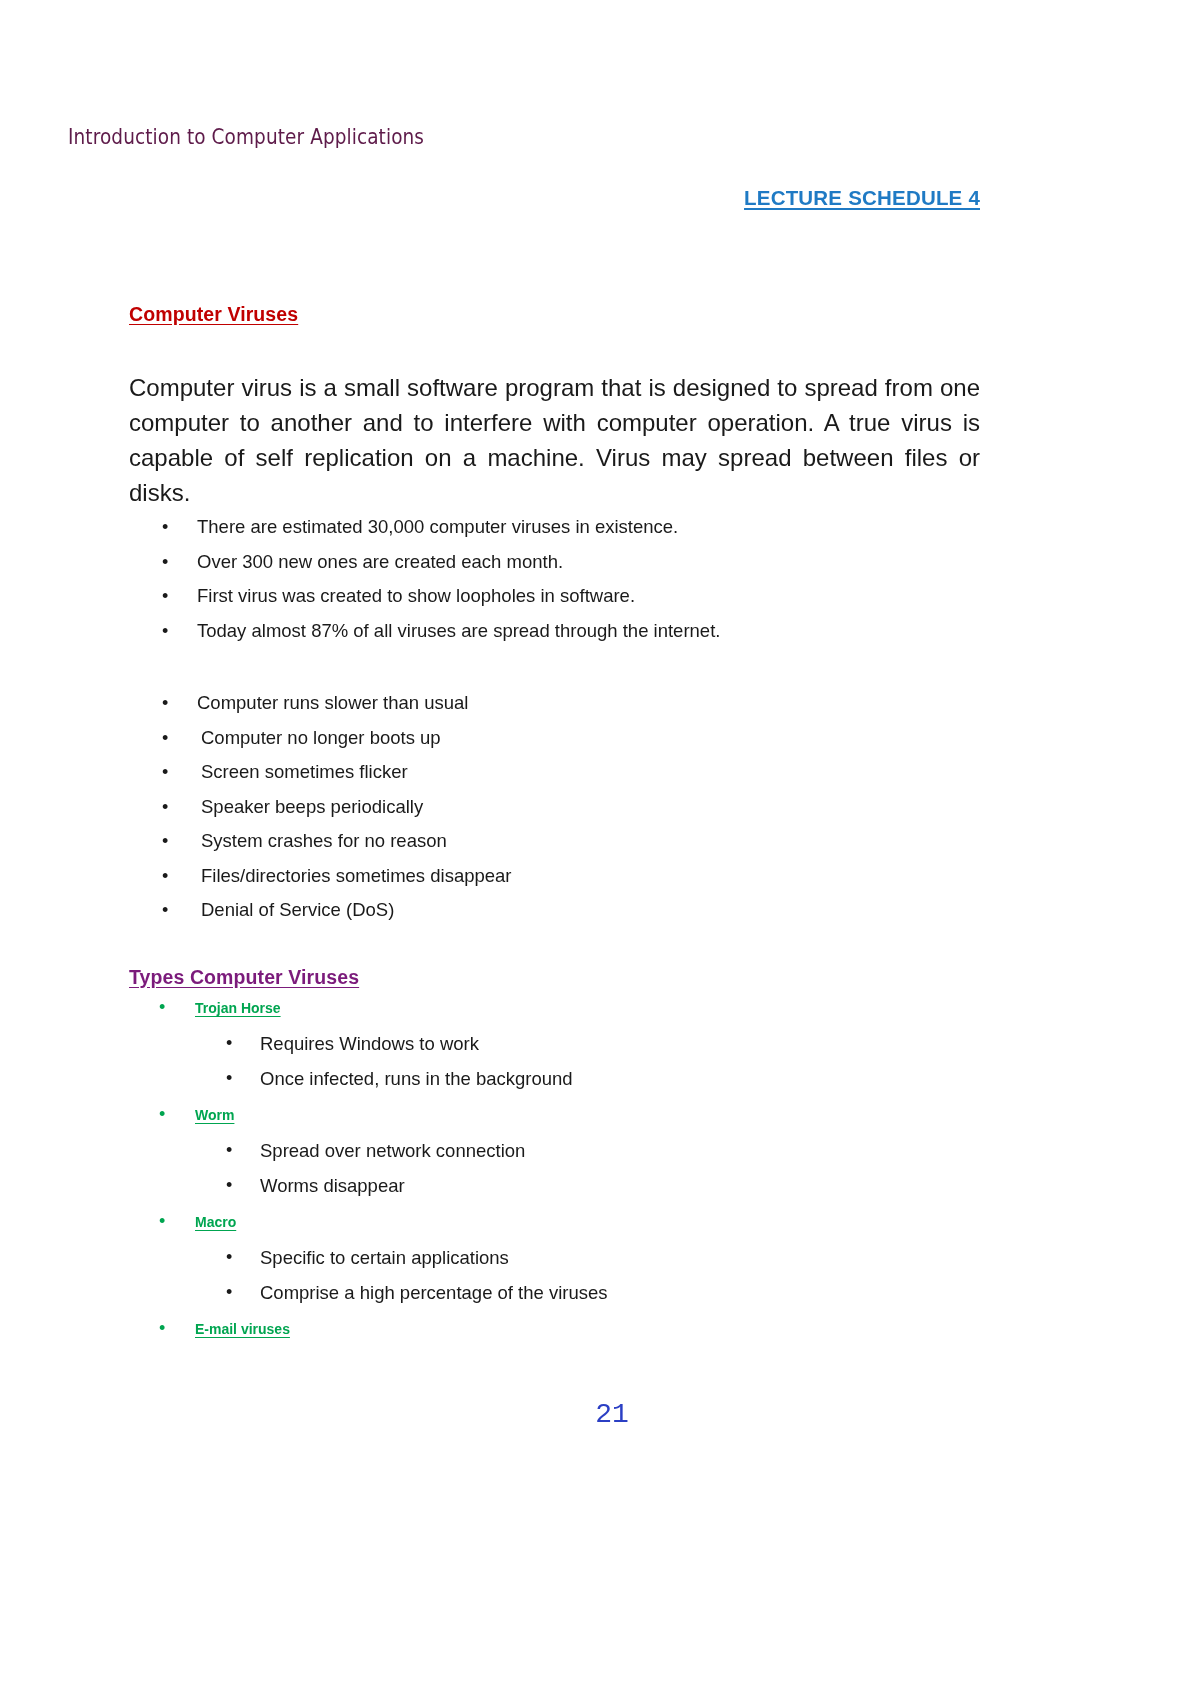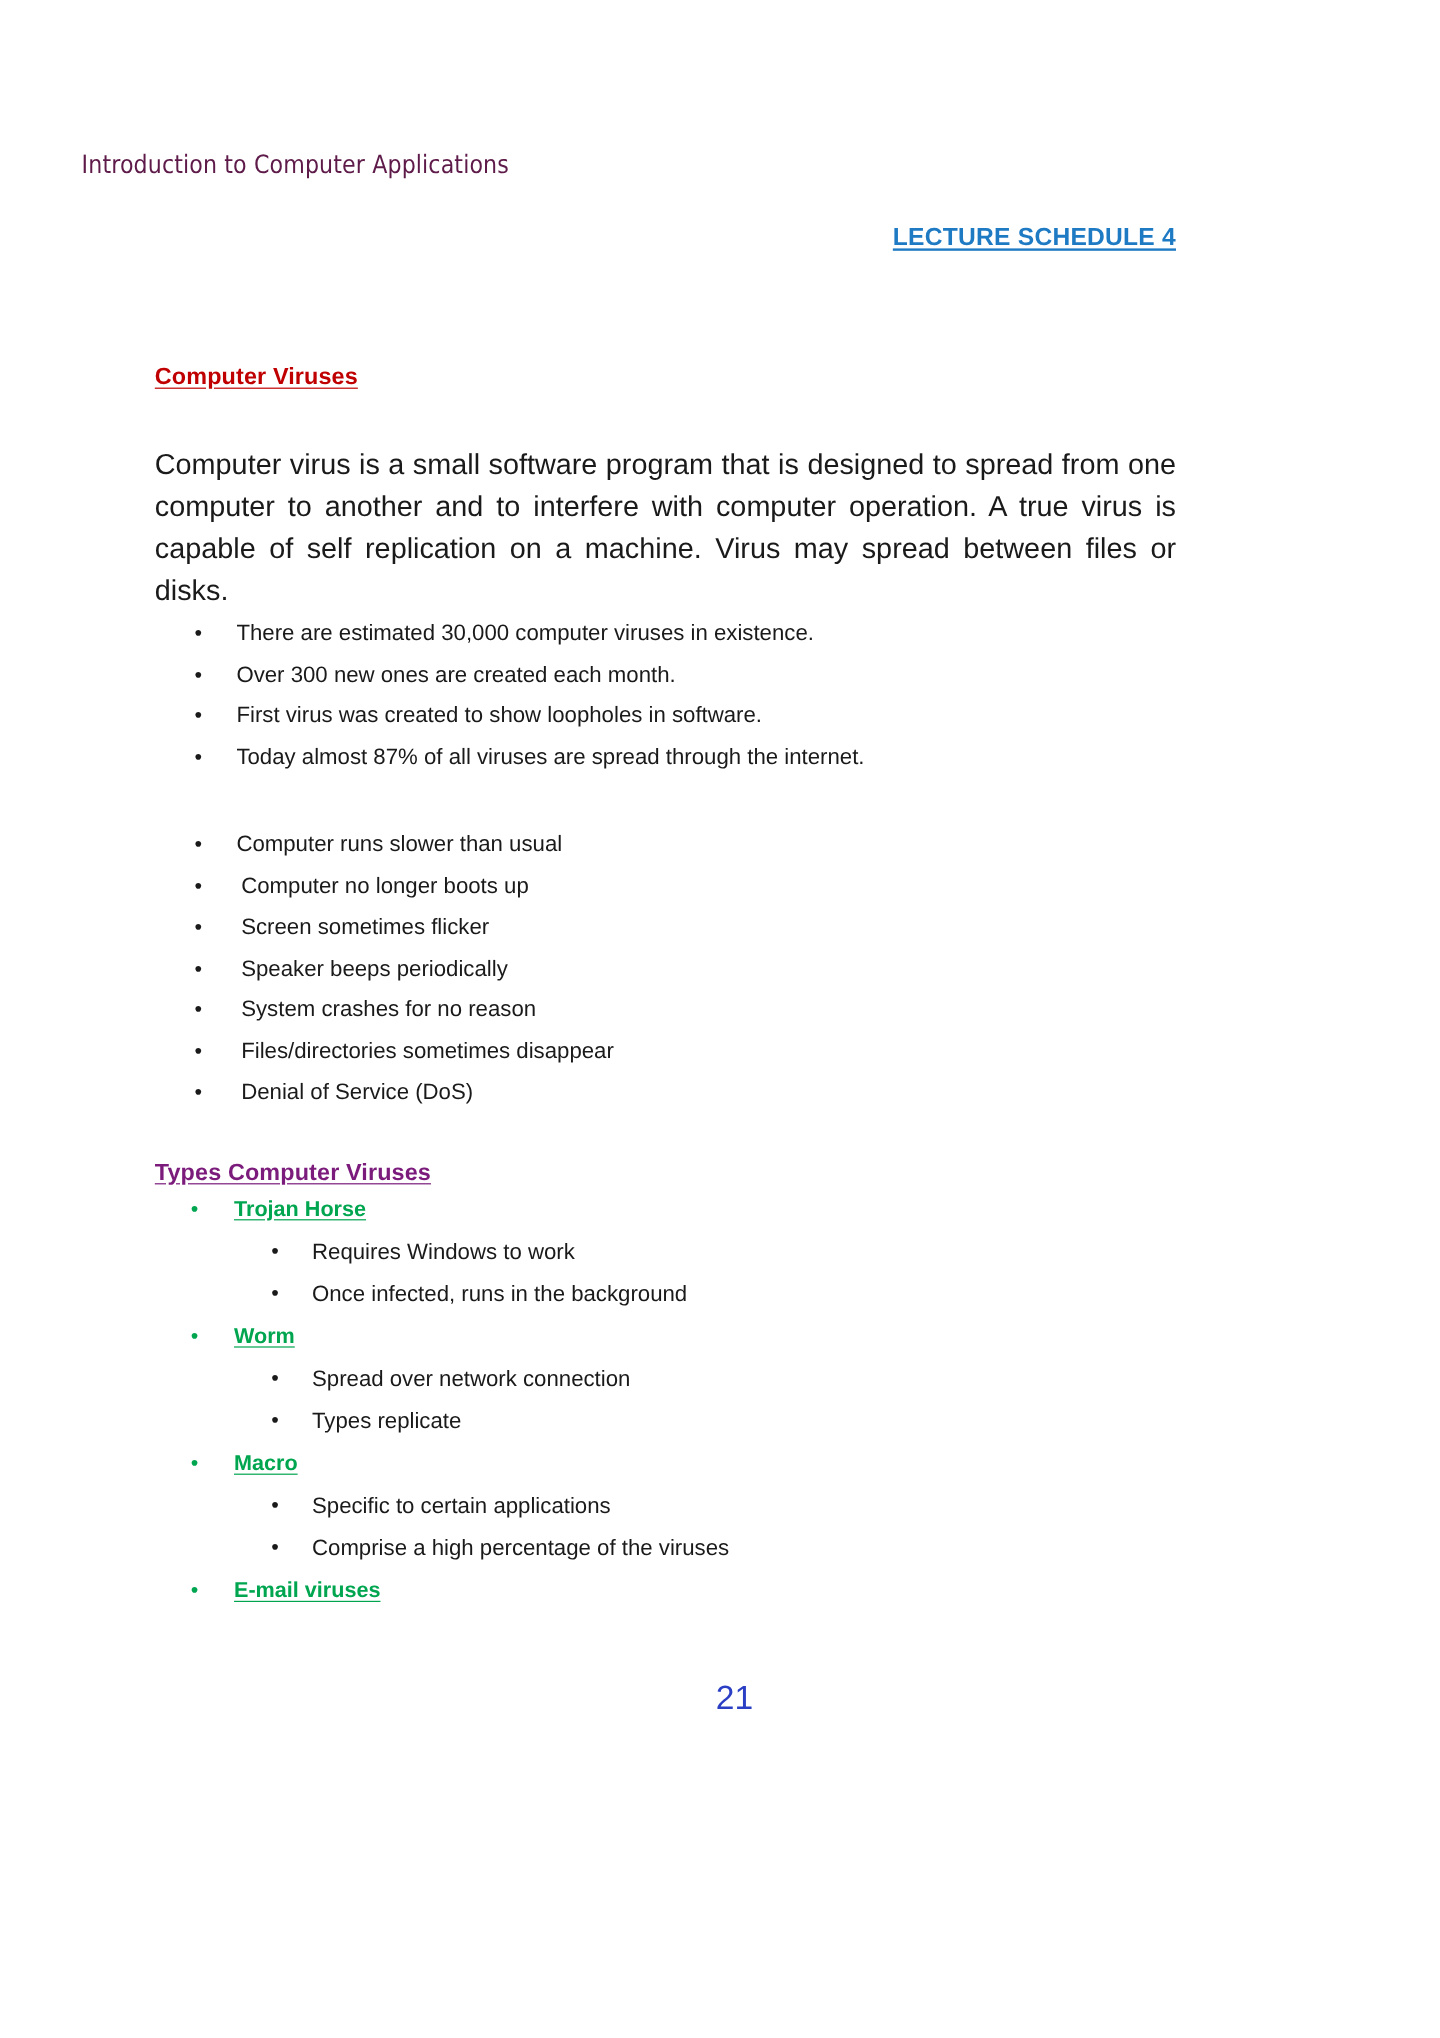--- a/index.html
+++ b/index.html
@@ -127,21 +127,21 @@
     top: 0;
     color: #00A550;
     font-size: 18px;
     line-height: 36px;
   }
   .type-label {
     color: #00A550;
     font-weight: bold;
     text-decoration: underline;
     text-underline-offset: 3px;
-    font-size: 18px;
+    font-size: 14px;
   }
 
   ul.lvl2 {
     list-style: none;
     margin: 0;
     padding: 0;
   }
   ul.lvl2 > li {
     position: relative;
     padding-left: 131px;
@@ -160,21 +160,21 @@
   }
   .gap-lg { height: 38px; }
 
   
   .page-number {
     position: absolute;
     left: 0;
     right: 0;
     top: 1399px;
     text-align: center;
-    font-family: Liberation Sans, sans-serif;
+    font-family: Liberation Mono, monospace;
     font-size: 28px;
     color: #2B3FC4;
     padding-left: 24px;
   }
 </style>
 </head>
 <body>
 
 <div class="page">
 
@@ -271,21 +271,21 @@
         <span class="bullet-green">•</span>
         <span class="type-label">Worm</span>
       </li>
       <ul class="lvl2">
         <li>
           <span class="bullet">•</span>
           <span>Spread over network connection</span>
         </li>
         <li>
           <span class="bullet">•</span>
-          <span>Types replicate</span>
+          <span>Worms disappear</span>
         </li>
       </ul>
 
       <li class="type-item">
         <span class="bullet-green">•</span>
         <span class="type-label">Macro</span>
       </li>
       <ul class="lvl2">
         <li>
           <span class="bullet">•</span>

